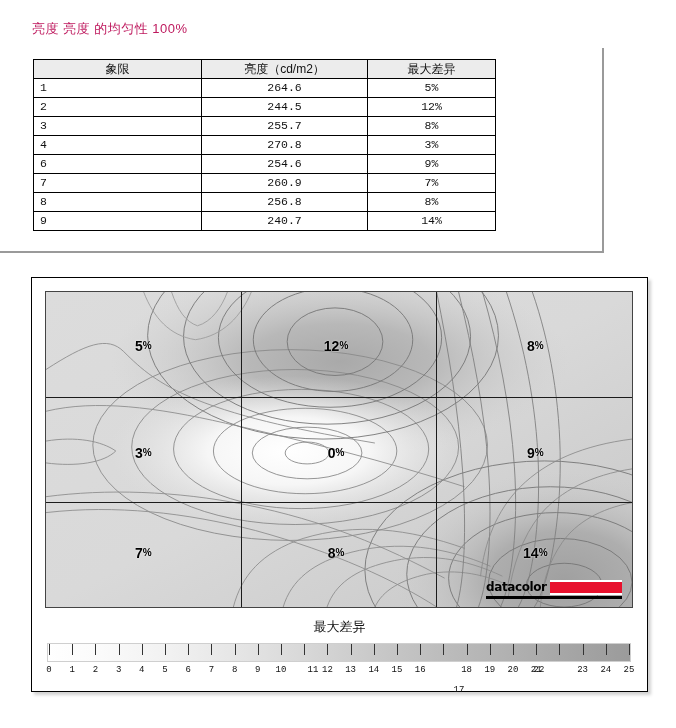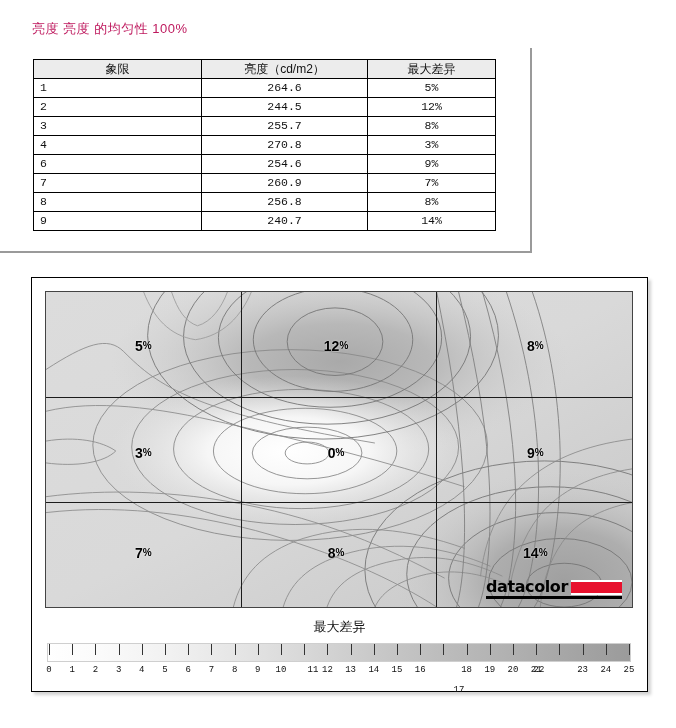--- a/index.html
+++ b/index.html
@@ -24,21 +24,21 @@
     color: #be185d;
     letter-spacing: 0.5px;
     white-space: nowrap;
   }
 
   
   #table-panel {
     position: absolute;
     left: 0px;
     top: 48px;
-    width: 532px;
+    width: 604px;
     height: 205px;
     background: #ffffff;
     border-right: 2px solid #9a9a9a;
     border-bottom: 2px solid #9a9a9a;
     box-sizing: border-box;
   }
 
   #uniformity-table {
     position: absolute;
     left: 33px;
@@ -130,21 +130,21 @@
     bottom: 8px;
     width: 136px;
     border-bottom: 3px solid #000;
     padding-bottom: 1px;
     display: flex;
     align-items: center;
     background: transparent;
   }
   #datacolor-wordmark {
     font-family: "DejaVu Sans", sans-serif;
-    font-size: 16px;
+    font-size: 12px;
     font-weight: bold;
     color: #000;
     letter-spacing: -0.4px;
     line-height: 16px;
   }
   #datacolor-bar {
     flex: 1;
     height: 11px;
     background: #e8112d;
     margin-left: 3px;

